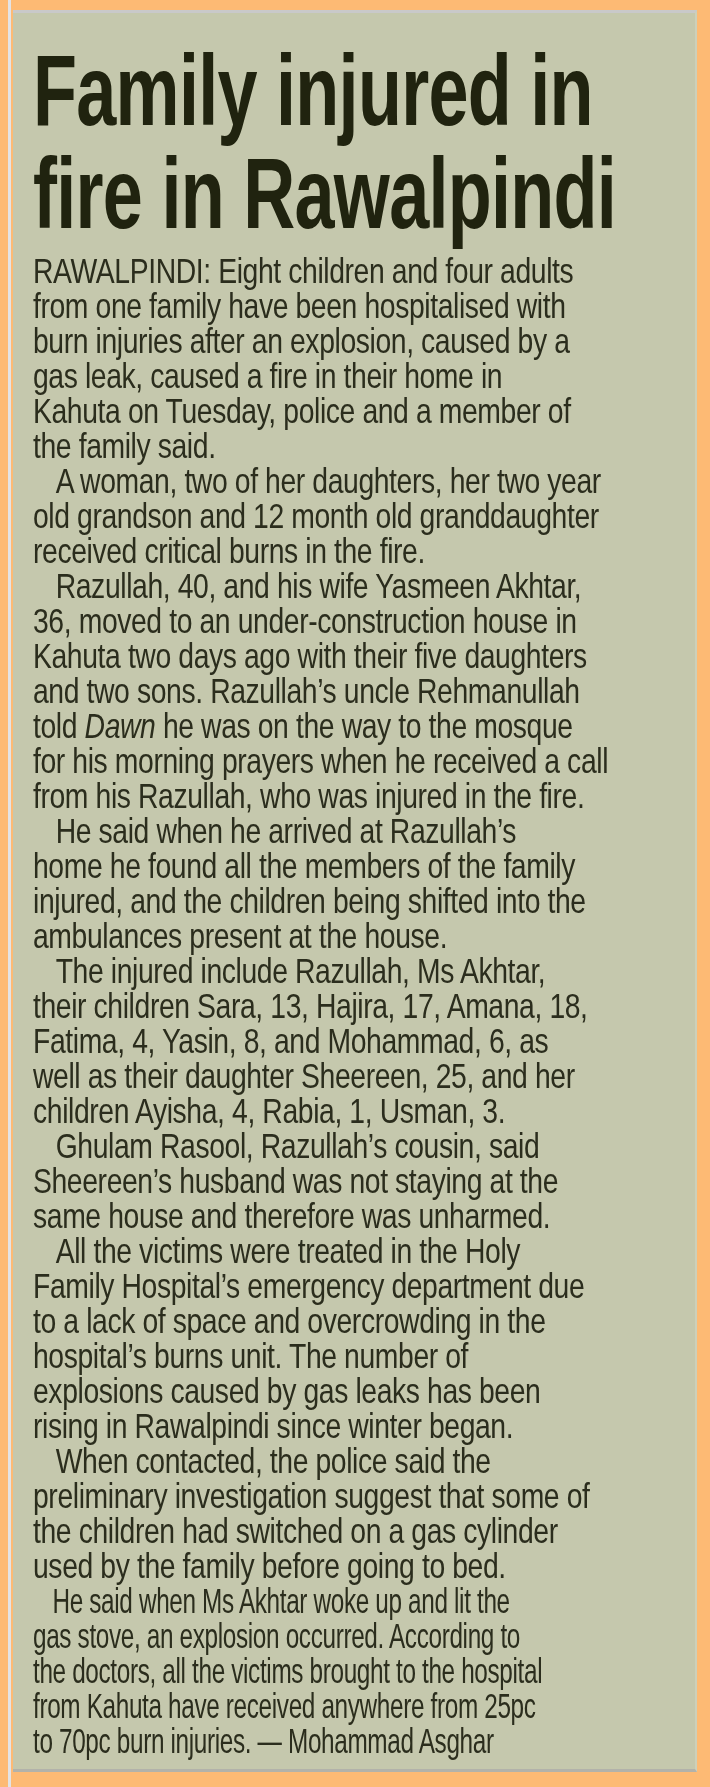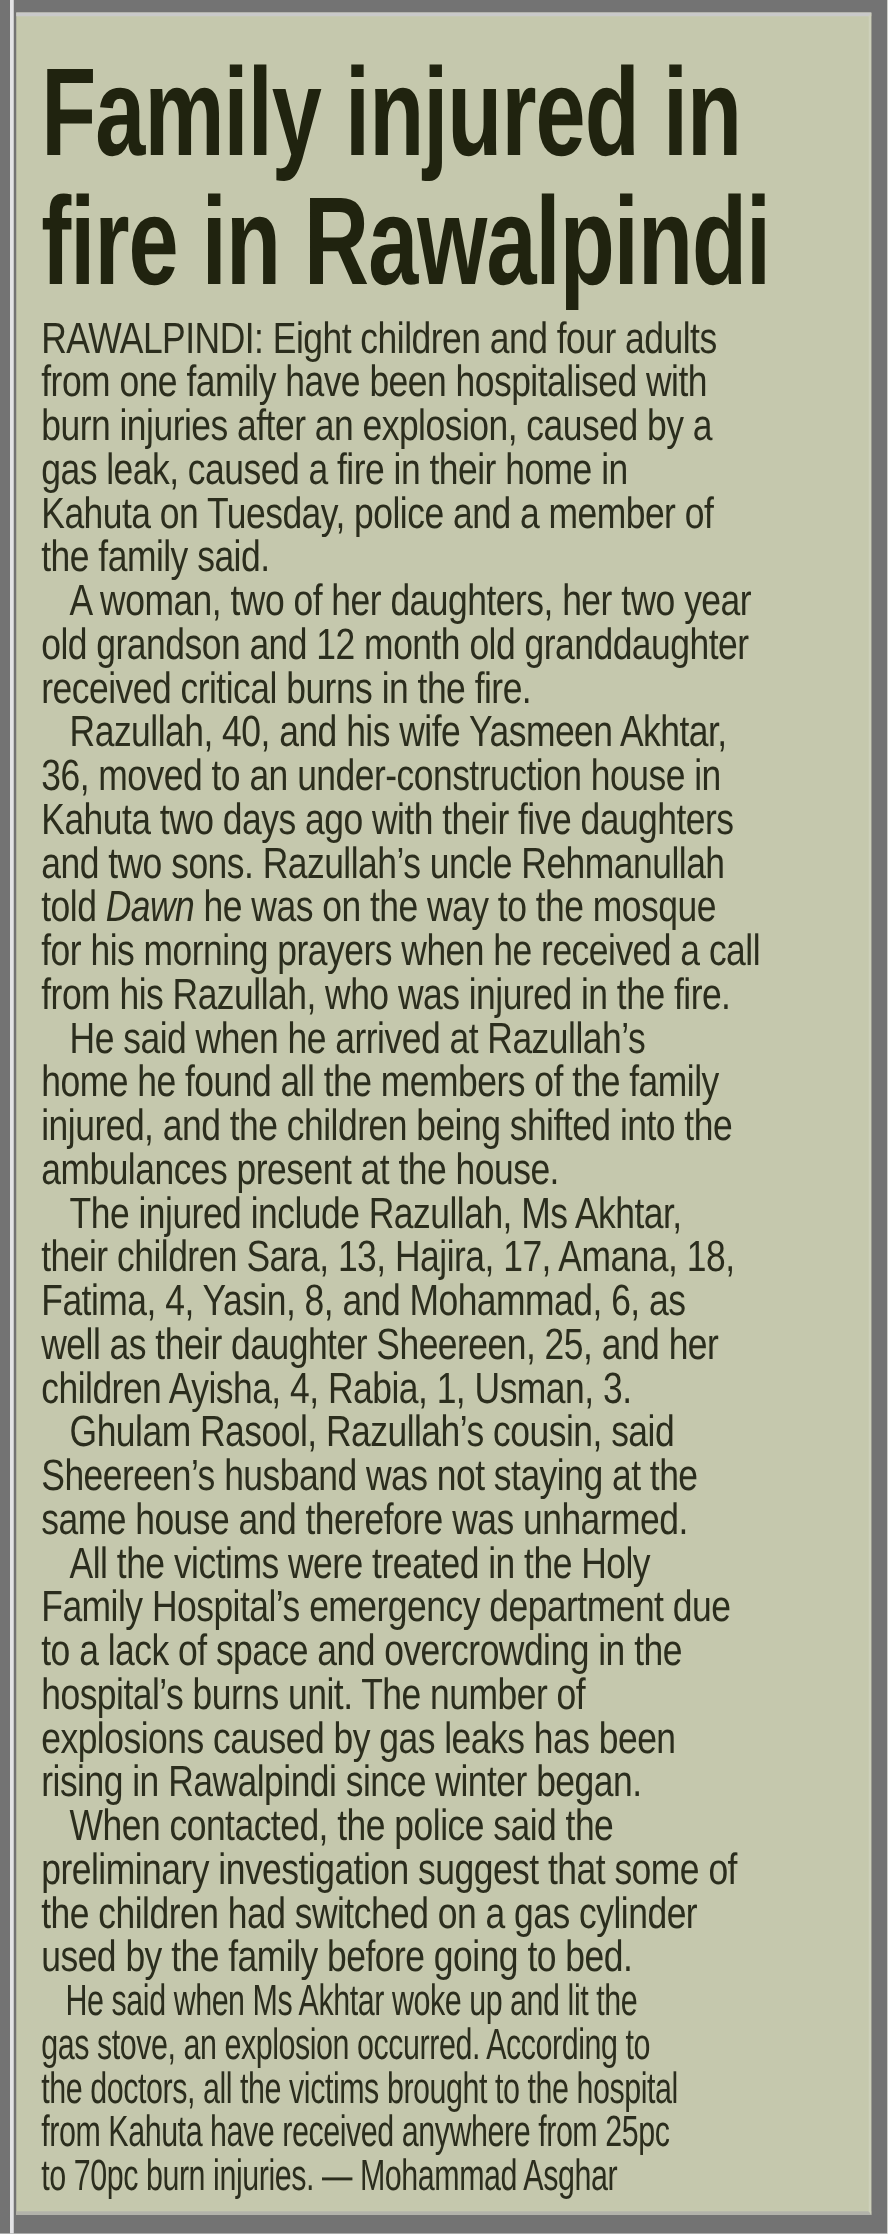--- a/index.html
+++ b/index.html
@@ -8,21 +8,21 @@
     background: #f8f8f9;
     width: 710px;
     height: 1787px;
     overflow: hidden;
     font-family: "Liberation Sans", "DejaVu Sans", sans-serif;
   }
   .page {
     position: relative;
     width: 710px;
     height: 1787px;
-    background: #737373;
+    background: #fdba74;
     overflow: hidden;
   }
   
   .edge-line-left {
     position: absolute;
     left: 8px;
     top: 0;
     width: 3px;
     height: 1787px;
     background: #e3e3e5;

